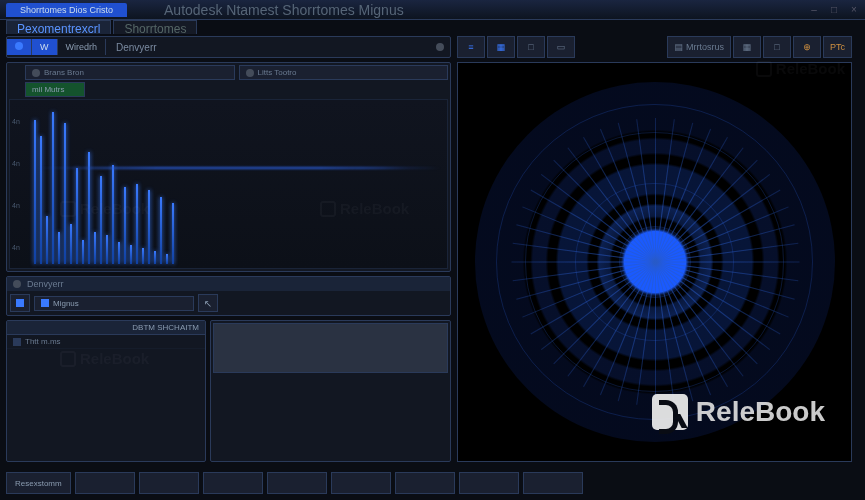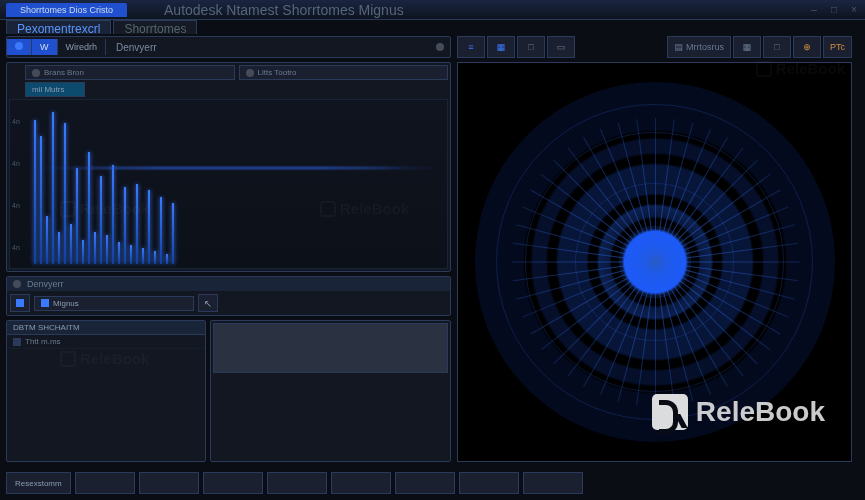--- a/index.html
+++ b/index.html
@@ -28,21 +28,21 @@
 .modebar { display: flex; align-items: center; height: 22px; }
 .modebar .mb { padding: 3px 8px; border-right: 1px solid #2a3a5a; font-size: 9px; }
 .modebar .mb.active { background: #2050d0; color: #cde; }
 .modebar .mblabel { padding: 3px 10px; color: #7a8aa0; }
 .modebar .enddot { margin-left: auto; margin-right: 6px; }
 
 .graphpanel { flex: 0 0 210px; display: flex; flex-direction: column; }
 .graphpanel .row1 { display: flex; padding-left: 16px; }
 .graphpanel .col { flex: 1; }
 .graphpanel .col .hdr { background: #1a2030; border: 1px solid #2a3a5a; padding: 2px 6px; font-size: 8px; color: #6a7a90; display: flex; align-items: center; gap: 4px; margin: 2px; }
-.graphpanel .subhdr { background: #0c4a6e; border: 1px solid #2a3a5a; padding: 2px 6px; font-size: 8px; margin: 0 2px 2px 2px; width: 60px; }
+.graphpanel .subhdr { background: #14532d; border: 1px solid #2a3a5a; padding: 2px 6px; font-size: 8px; margin: 0 2px 2px 2px; width: 60px; }
 .grapharea { flex: 1; position: relative; margin: 0 2px 2px 2px; border: 1px solid #1a2438; background: linear-gradient(#10141f,#0c1018); overflow: hidden; }
 .yticks { position: absolute; left: 2px; top: 0; bottom: 0; display: flex; flex-direction: column; justify-content: space-around; font-size: 7px; color: #4a5a70; }
 .bars { position: absolute; left: 24px; right: 4px; top: 4px; bottom: 4px; display: flex; align-items: flex-end; gap: 4px; }
 .bar { width: 2px; background: linear-gradient(#3a7aff,#1040a0); box-shadow: 0 0 4px #3a7aff; }
 .curve { position: absolute; left: 24px; right: 4px; top: 40%; height: 2px; background: linear-gradient(90deg, transparent, #2a5ad0 20%, #2a5ad0 80%, transparent); border-radius: 50%; filter: blur(1px); }
 
 .ctrlrow { display: flex; align-items: center; gap: 4px; padding: 3px; }
 .ctrlrow .field { flex: 0 0 160px; background: #1a2030; border: 1px solid #2a3a5a; padding: 2px 6px; display: flex; align-items: center; gap: 4px; font-size: 8px; }
 .ctrlrow .iconbtn { width: 20px; height: 18px; background: #1a2030; border: 1px solid #2a3a5a; display: flex; align-items: center; justify-content: center; }
 .sqicon { width: 8px; height: 8px; background: #3a7aff; }
@@ -172,21 +172,21 @@
         <div class="field">
             <span class="sqicon"></span>
             <span>Mignus</span>
           </div>
         <div class="iconbtn">
             <span>↖</span>
           </div>
       </div>
     </div>
 
-    <div style="display:flex; gap:4px; flex:1;">
+    <div style="display:flex; gap:4px; flex:1;text-align:right;">
       <div class="panel listpanel" style="flex:0 0 200px;">
         <div class="lhdr">DBTM SHCHAITM</div>
         <div class="lrow">
             <span class="licon"></span>
             <span>Thtt m.ms</span>
           </div>
       </div>
       <div class="panel" style="flex:1;">
         <div class="bigfield"></div>
       </div>

